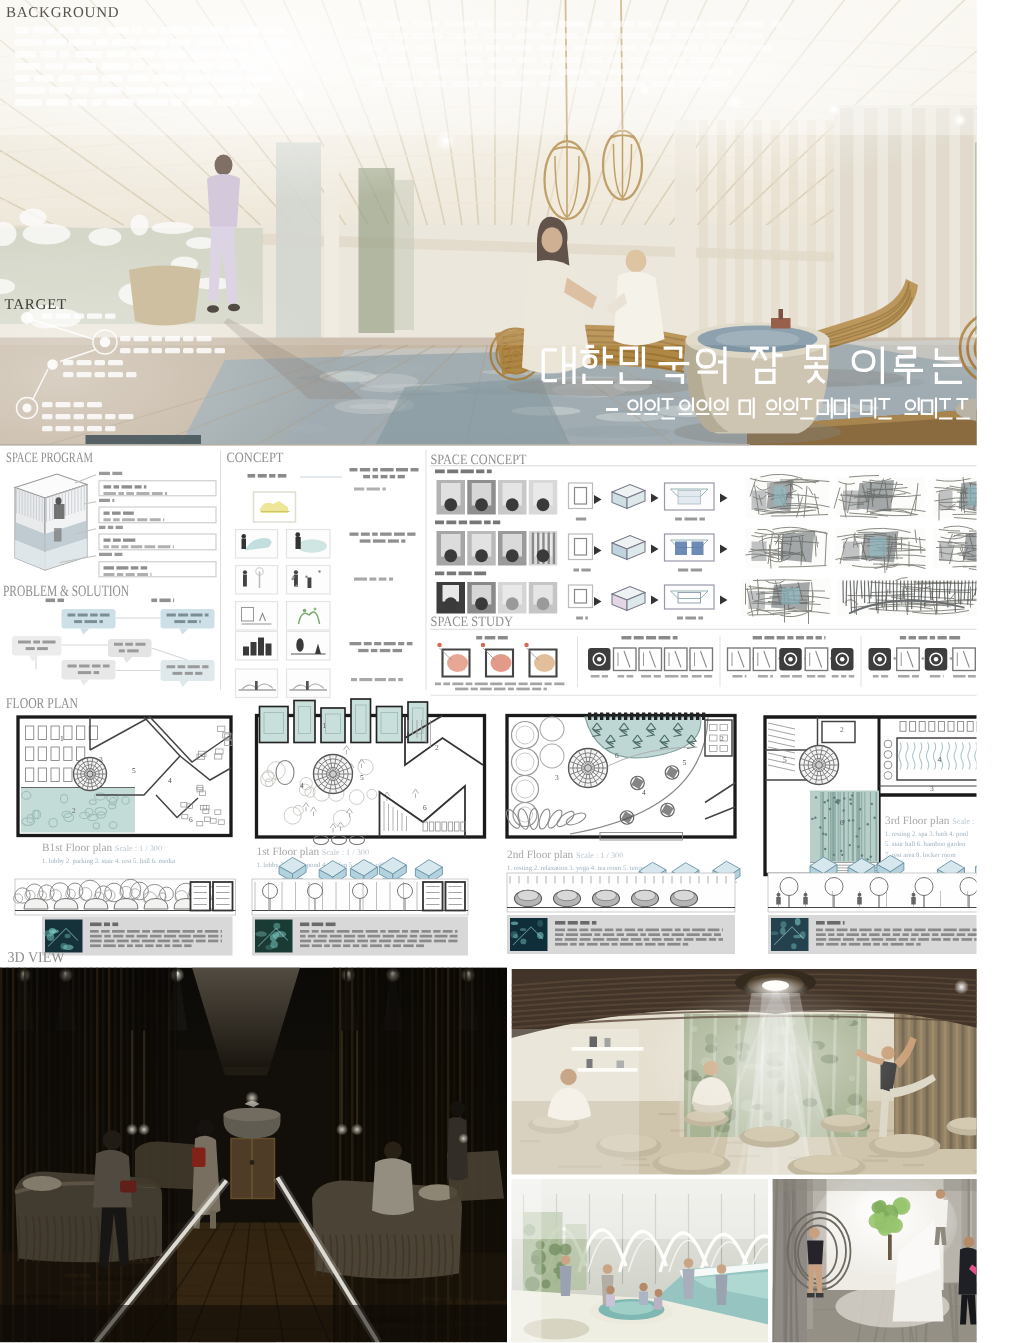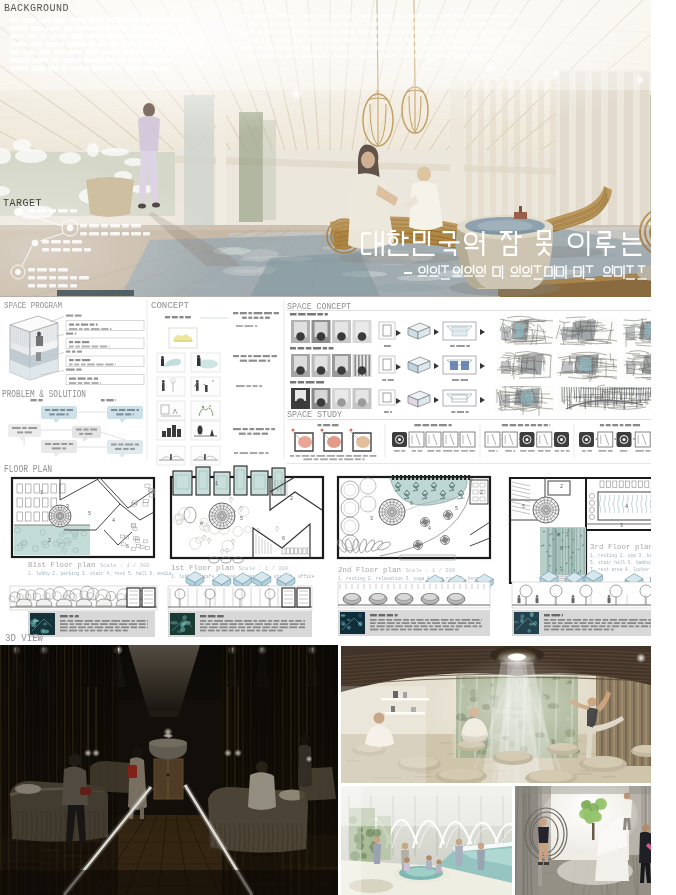--- a/index.html
+++ b/index.html
@@ -1,14 +1,14 @@
 <!DOCTYPE html>
 <html><head><meta charset="utf-8"><style>
 html,body{margin:0;padding:0;}
-#board{position:relative;width:651px;height:895px;background:#fff;overflow:hidden;font-family:Liberation Mono, monospace;}
+#board{position:relative;width:651px;height:895px;background:#fff;overflow:hidden;font-family:Liberation Serif, serif;}
 .abs{position:absolute;}
 </style></head><body>
 <div id="board">
 
 <svg class="abs" style="left:0;top:0" width="676" height="297" viewBox="0 0 676 297">
 <defs>
 <linearGradient id="hbg" x1="0" y1="0" x2="0" y2="1">
           <stop offset="0" stop-color="#f7f3e9"></stop>
           <stop offset="0.45" stop-color="#efe8da"></stop>
           <stop offset="0.75" stop-color="#ddd6ca"></stop>

